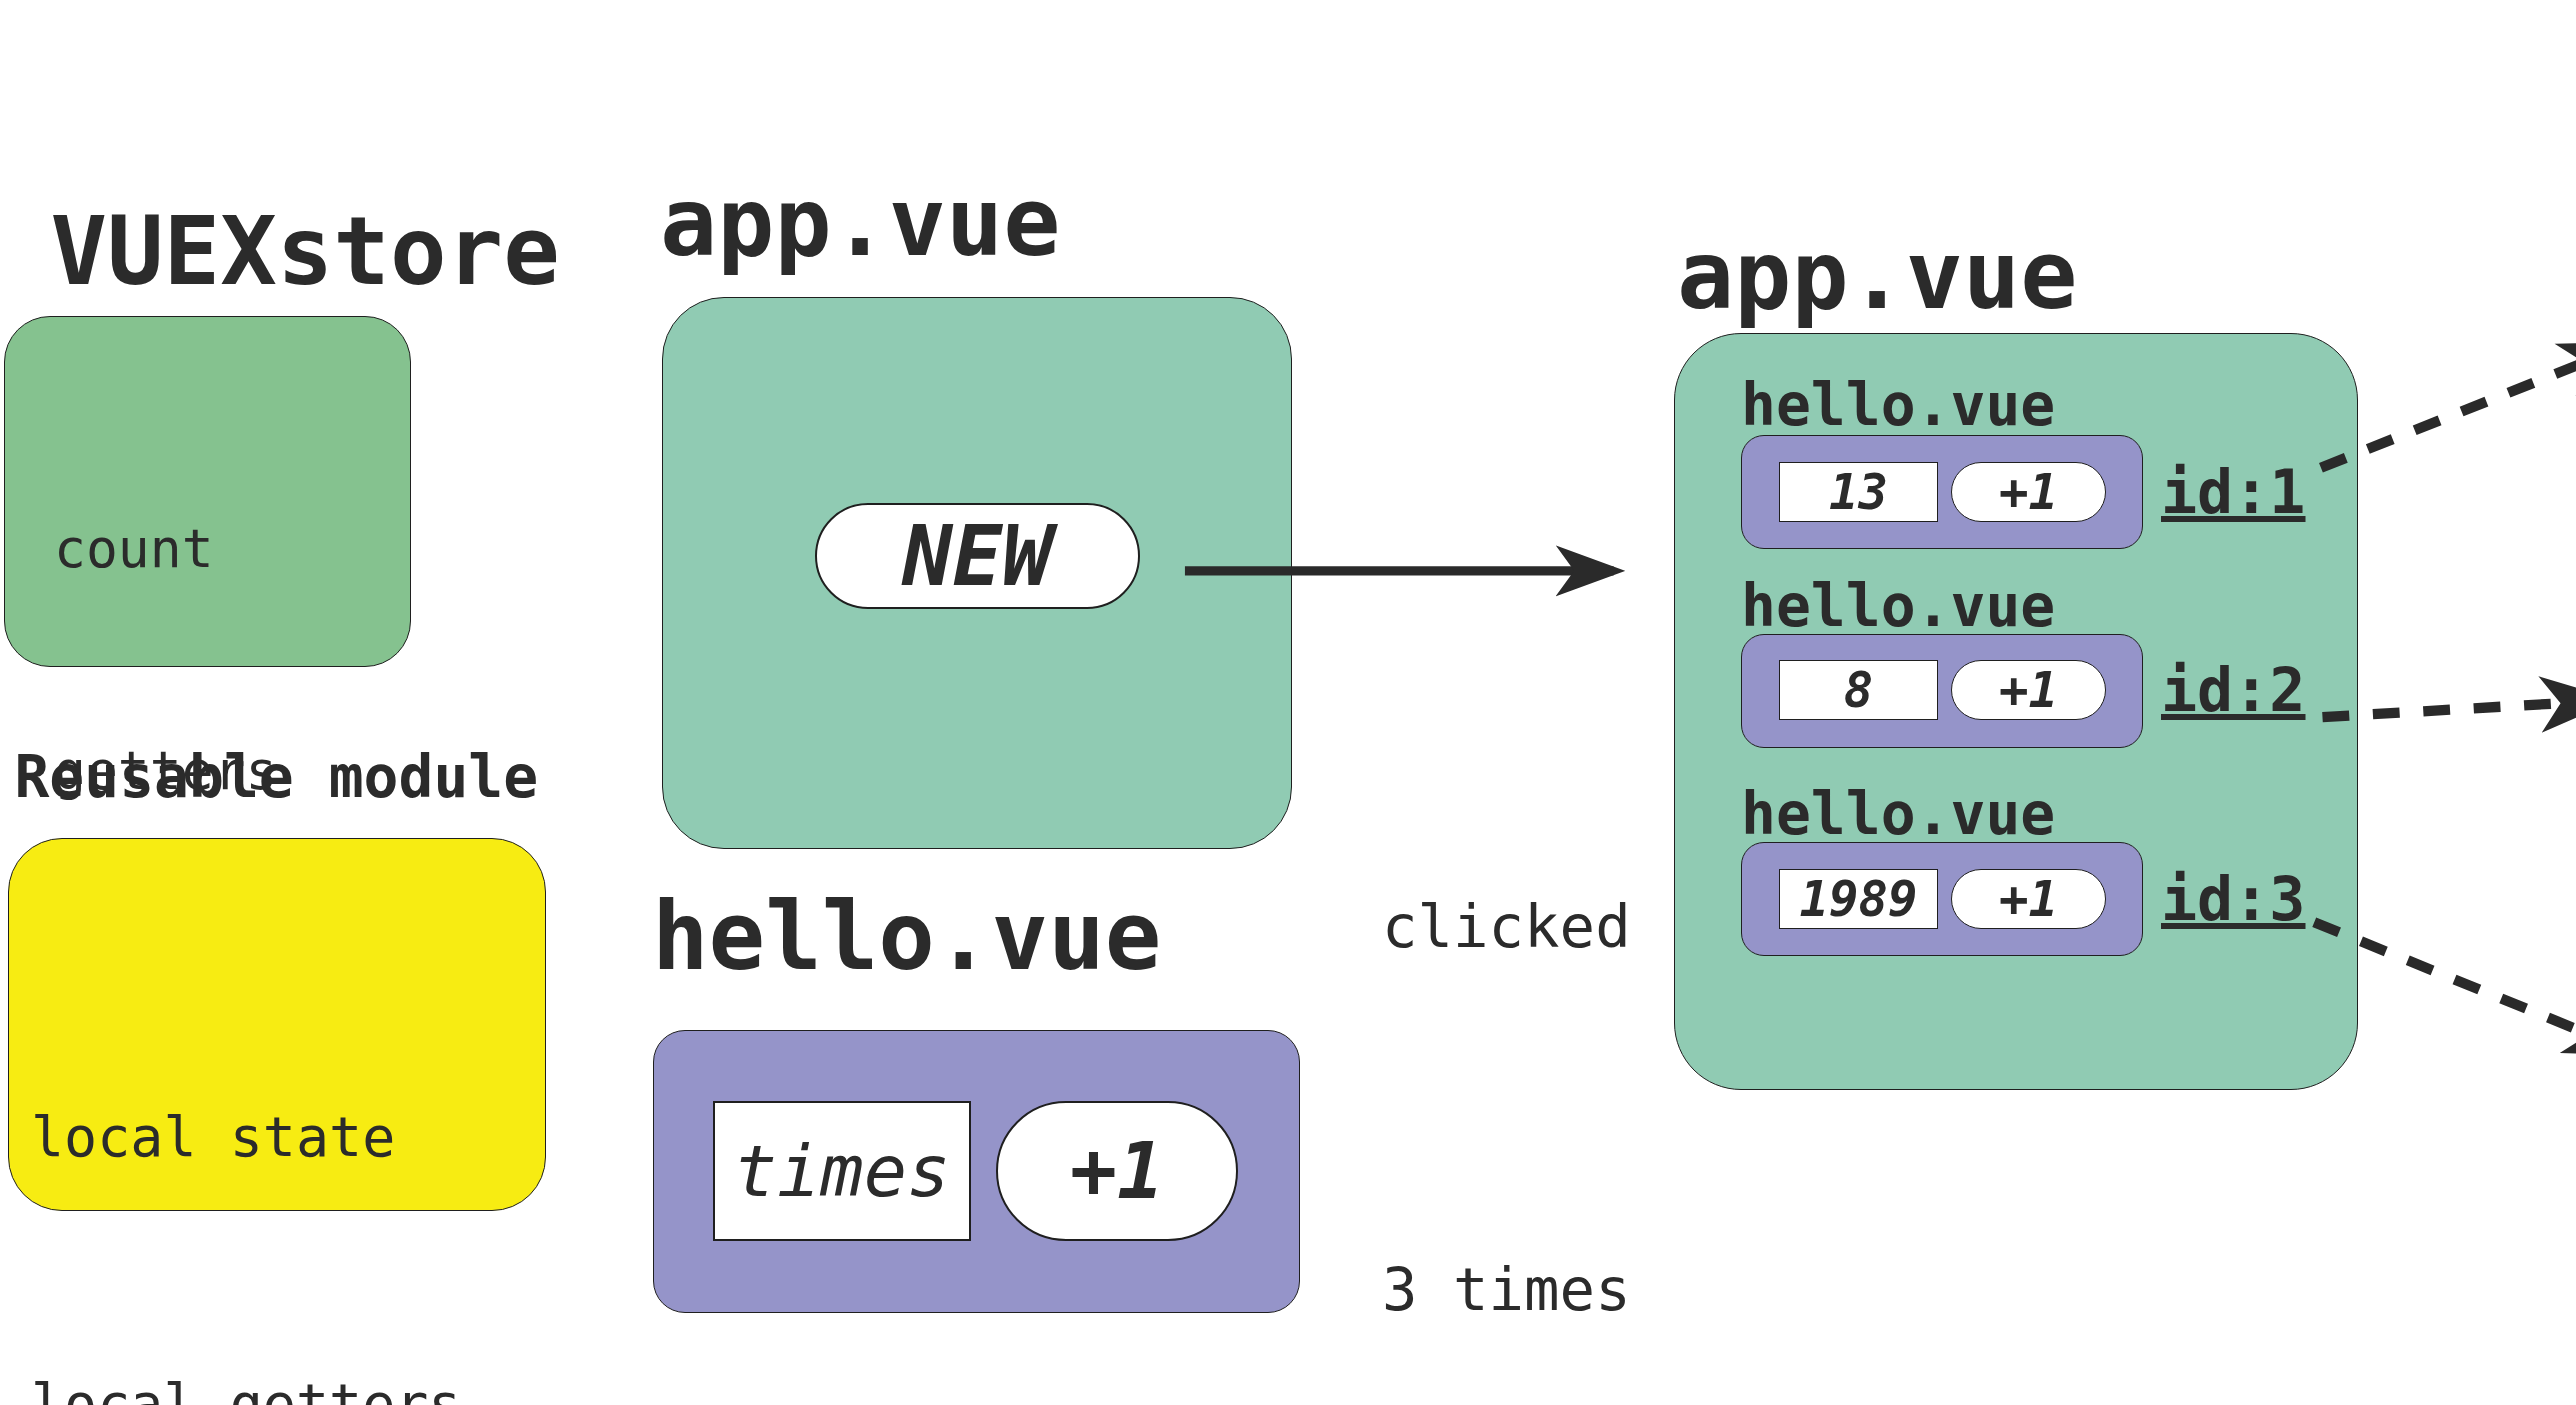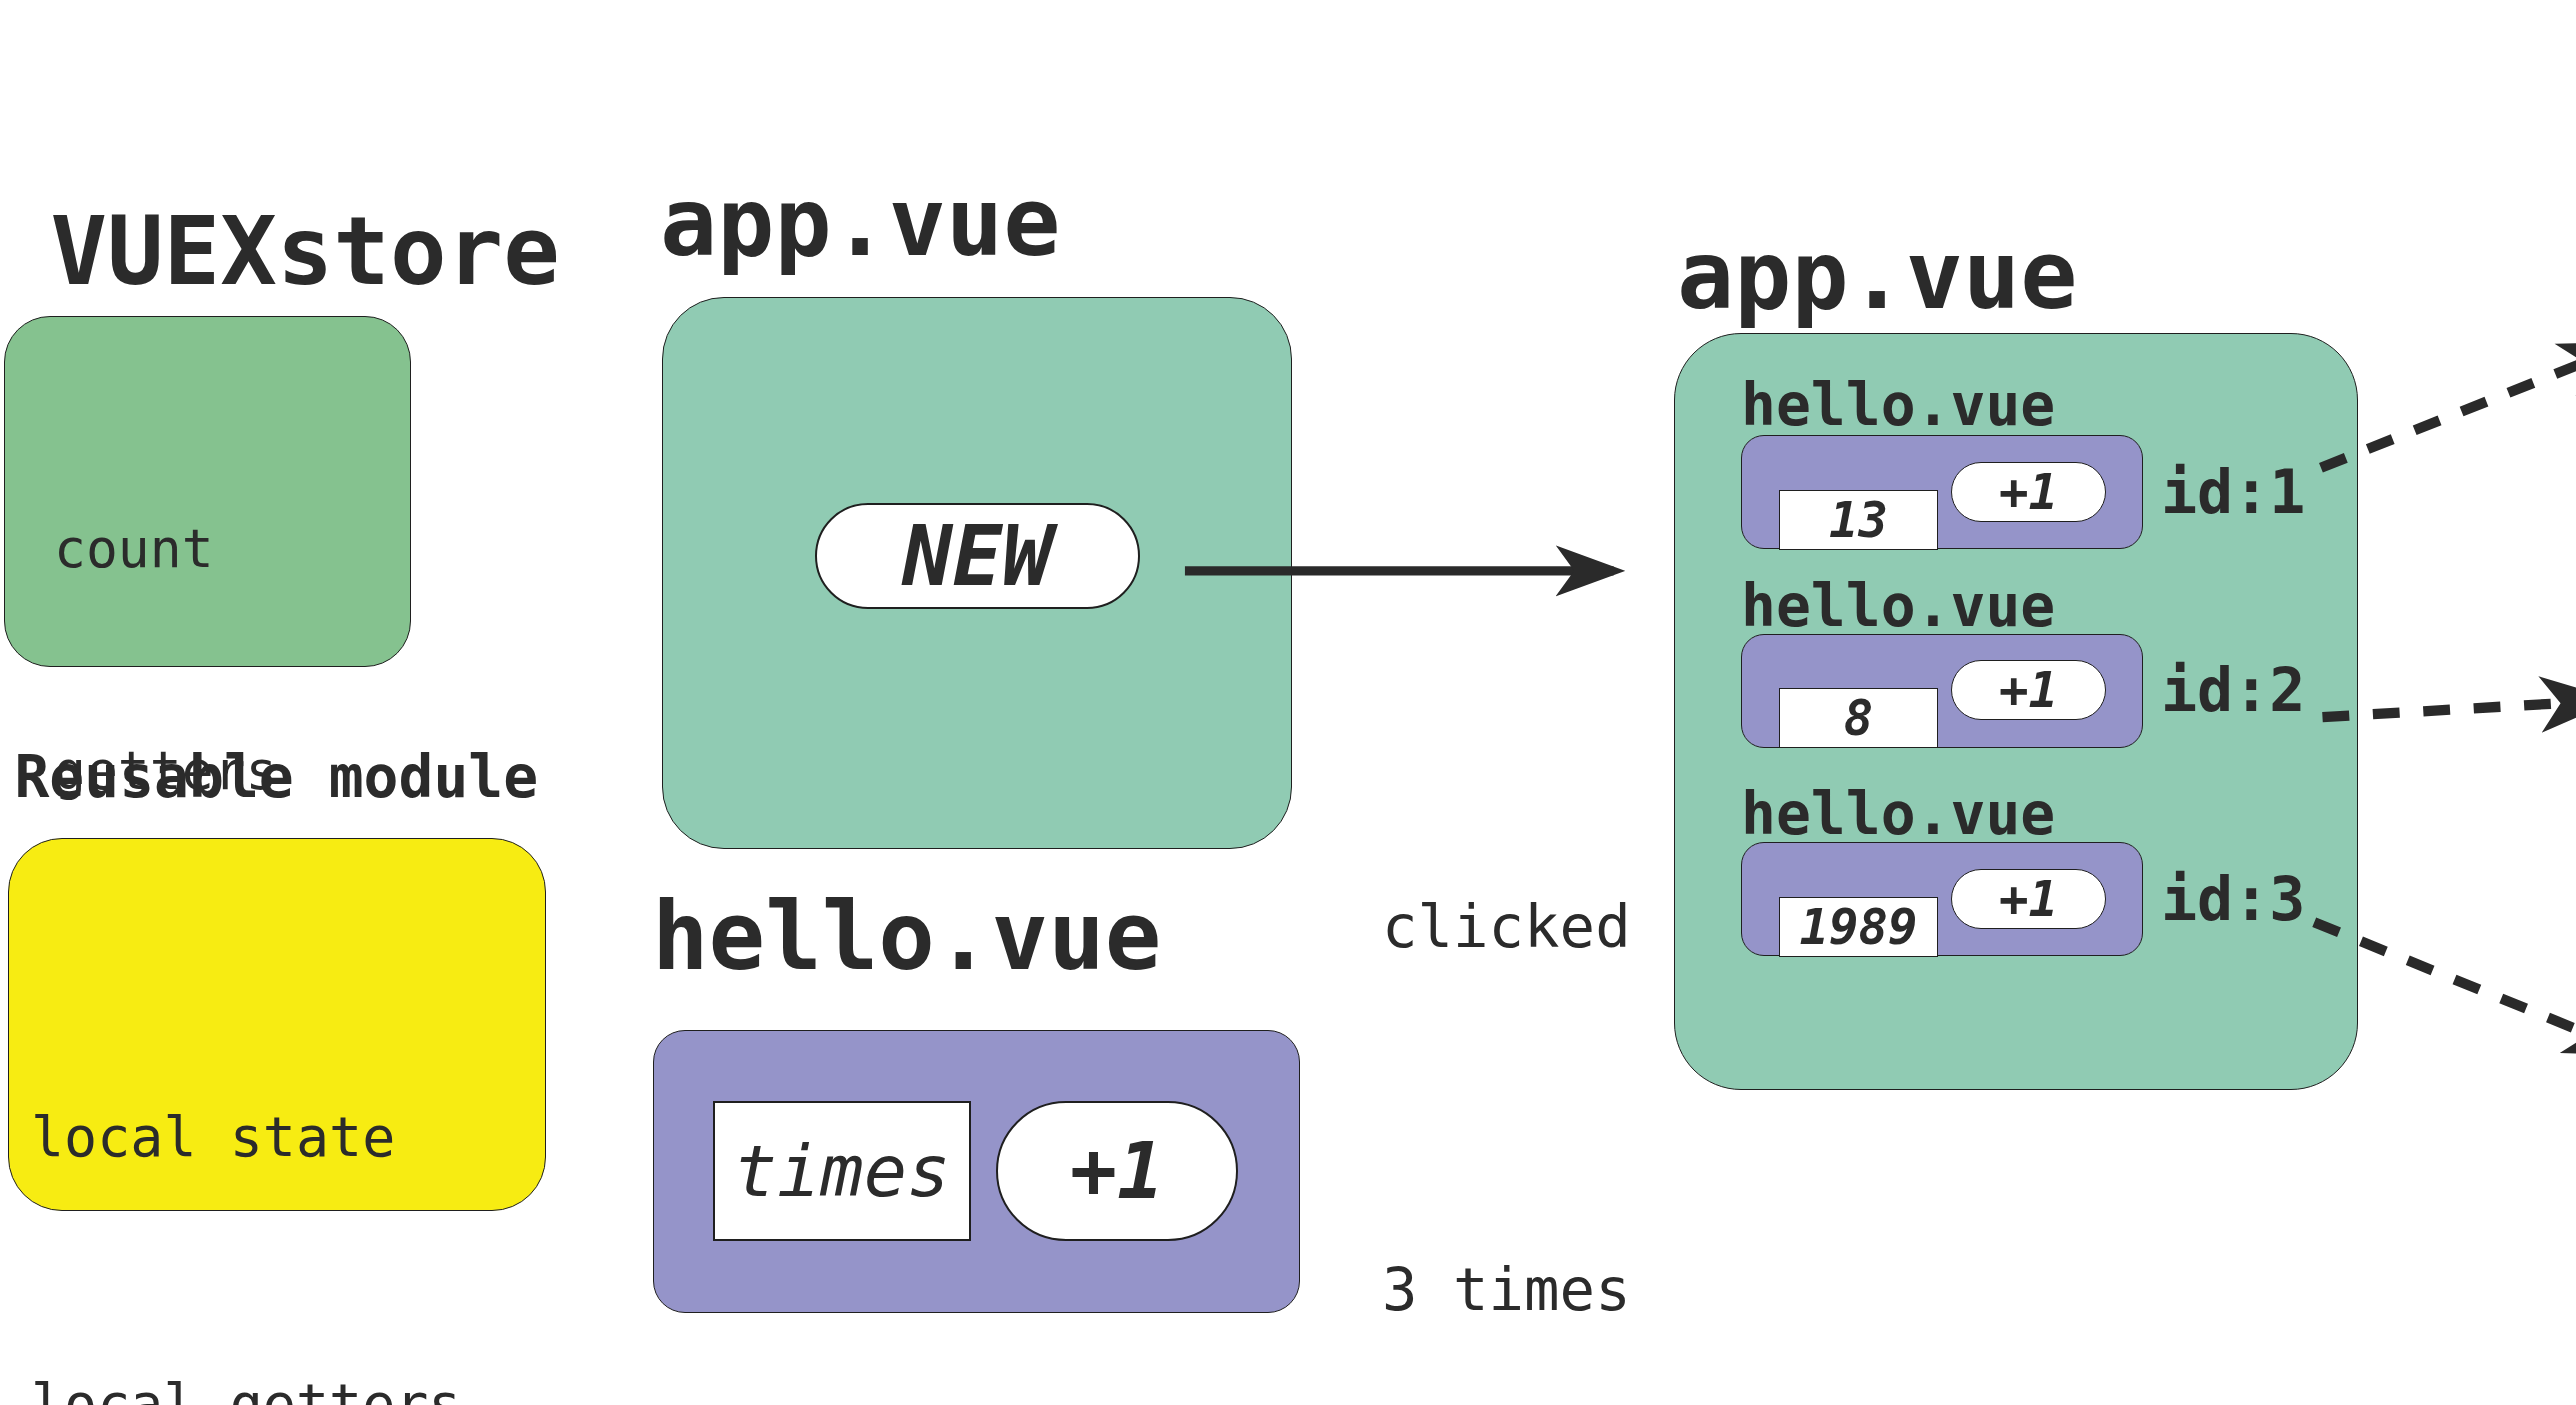--- a/index.html
+++ b/index.html
@@ -27,21 +27,21 @@
   .btn{
     position:absolute;display:flex;align-items:center;justify-content:center;
     background:var(--white);border:2.1px solid var(--outline);box-sizing:border-box;
     font-style:italic;font-weight:bold;white-space:nowrap;
   }
   .valuebox{
     position:absolute;display:flex;align-items:center;justify-content:center;
     background:var(--white);border:1.5px solid var(--outline);box-sizing:border-box;
     font-style:italic;font-weight:bold;white-space:nowrap;
   }
-  .idlabel{font-weight:bold;white-space:nowrap;}
+  .idlabel{font-weight:bold;white-space:nowrap;text-decoration:underline;}
   svg.overlay{position:absolute;left:0;top:0;pointer-events:none;}
 
   
   #vuexstore-title{left:14.4px;top:205px;font-size:94px;margin-left:36px;}
   #vuexstore-box{left:4.1px;top:316px;width:407px;height:351px;border-radius:46px;background:var(--green);}
   #vuexstore-items{left:54px;top:364px;font-size:53px;line-height:74px;}
   #reusable-title{left:14.4px;top:748px;font-size:58px;}
   #reusable-box{left:7.7px;top:838px;width:538px;height:373px;border-radius:54px;background:var(--yellow);}
   #reusable-items{left:31px;top:915px;font-size:55px;line-height:89px;}
 
@@ -57,21 +57,21 @@
 
   
   #appvue2-title{left:1677px;top:228px;font-size:95px;}
   #appvue2-box{left:1674px;top:333px;width:684px;height:757px;border-radius:67px;background:var(--teal);}
   .inst-label{font-weight:bold;line-height:1;font-size:58px;white-space:nowrap;}
   #inst1-label{left:1741px;top:376px;}
   #inst2-label{left:1741px;top:577px;}
   #inst3-label{left:1741px;top:785px;}
   .inst-box{left:1741px;width:402px;height:114px;border-radius:23px;background:var(--purple);}
   #inst1-box{top:435px;} #inst2-box{top:634px;} #inst3-box{top:842px;}
-  .inst-count{left:1779px;width:159px;height:60px;font-size:49px;margin-top:28px;}
+  .inst-count{left:1779px;width:159px;height:60px;font-size:49px;}
   #inst1-count{top:462px;} #inst2-count{top:660px;} #inst3-count{top:869px;}
   .inst-inc{left:1951px;width:155px;height:60px;border-radius:30px;border-width:1.5px;font-size:49px;}
   #inst1-inc{top:462px;} #inst2-inc{top:660px;} #inst3-inc{top:869px;}
   .inst-id{left:2161px;height:60px;line-height:60px;font-size:60px;}
   #inst1-id{top:462px;} #inst2-id{top:660px;} #inst3-id{top:869px;}
 </style>
 </head>
 <body>
 
 <div id="canvas">

